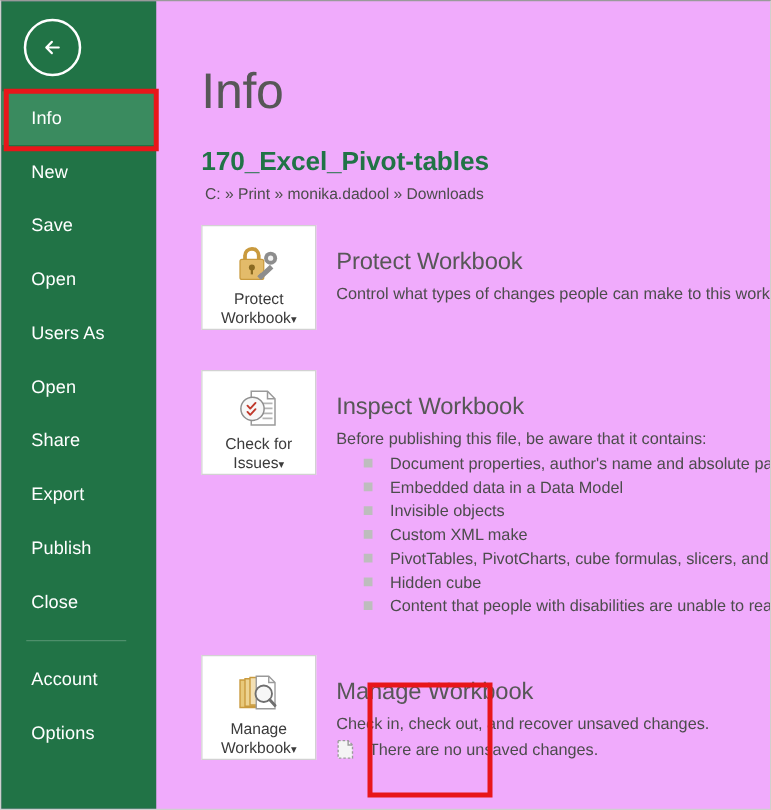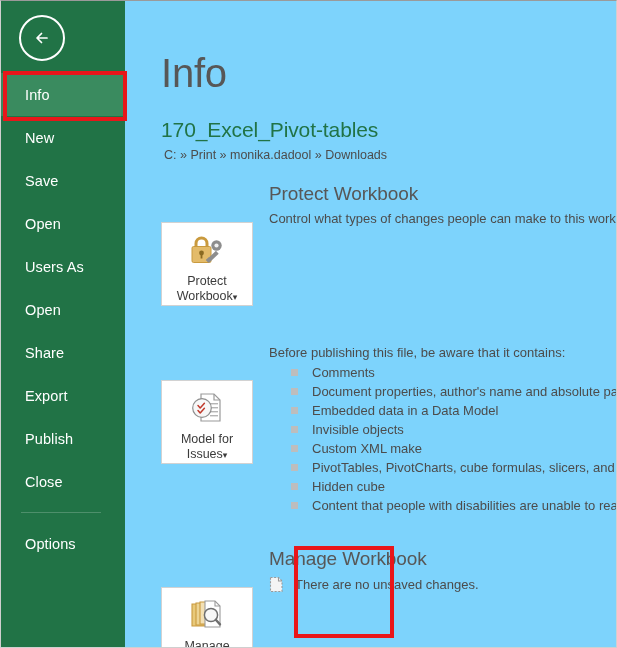--- a/index.html
+++ b/index.html
@@ -10,21 +10,21 @@
     overflow:hidden;
     position:relative;
   }
   #app{
     position:absolute;inset:0;
     border-top:1px solid #9a9a9a;
     border-left:1px solid #cfcfcf;
     border-right:1px solid #cfcfcf;
     border-bottom:1px solid #cfcfcf;
     box-sizing:border-box;
-    background:#7dd3fc;
+    background:#f0abfc;
     display:flex;
   }
 
   
   .sidebar{
     width:124px;
     flex:0 0 124px;
     background:#217346;
     position:relative;
     height:100%;
@@ -91,21 +91,21 @@
     color:#575757;
     font-weight:300;
     margin-top:52px;
     line-height:1;
     letter-spacing:-.2px;
   }
   .file-name{
     margin-top:25px;
     font-size:21px;
     color:#217346;
-    font-weight:400;
+    font-weight:700;
     letter-spacing:-.1px;
     white-space:nowrap;
   }
   .file-path{
     margin-top:6px;
     margin-left:3px;
     font-size:12.5px;
     color:#4c4c4c;
     white-space:nowrap;
   }
@@ -117,40 +117,40 @@
   }
   .big-btn{
     width:92px;height:84px;
     flex:0 0 92px;
     background:#ffffff;
     border:1px solid #d2d2d2;
     box-sizing:border-box;
     display:flex;
     flex-direction:column;
     align-items:center;
-    justify-content:space-between;
+    justify-content:flex-end;
     cursor:pointer;
     padding-top:9px;
     position:relative;
-    margin-top:42px;
   }
   .big-btn .glyph{height:36px;display:flex;align-items:center;justify-content:center;}
   .big-btn .cap{
     font-size:12.5px;color:#3b3b3b;
     text-align:center;line-height:15px;
     margin-top:3px;
     width:100%;
   }
   .caret{font-size:9px;color:#3b3b3b;}
 
   .sec-body{
     padding-left:16px;
     padding-top:2px;
     flex:1 1 auto;
     min-width:0;
+    margin-top:16px;
   }
   .sec-head{
     font-size:19px;color:#575757;font-weight:400;
     letter-spacing:-.1px;
     line-height:24px;
     white-space:nowrap;
   }
   .sec-sub{
     font-size:13px;color:#4c4c4c;
     margin-top:5px;
@@ -237,20 +237,23 @@
       </div>
       <div class="nav-item">
         <span>Publish</span>
       </div>
       <div class="nav-item">
         <span>Close</span>
       </div>
 
       <div class="nav-sep"></div>
 
+      <div class="nav-item">
+        <span>Account</span>
+      </div>
       <div class="nav-item">
         <span>Options</span>
       </div>
     </div>
 
     <div class="hl-info"></div>
   </div>
 
   <div class="main">
 
@@ -295,31 +298,28 @@
             <rect x="22" y="12" width="8" height="1.4" fill="#b5b5b5"></rect>
             <rect x="22" y="16" width="8" height="1.4" fill="#b5b5b5"></rect>
             <rect x="22" y="20" width="8" height="1.4" fill="#b5b5b5"></rect>
             <rect x="22" y="24" width="8" height="1.4" fill="#b5b5b5"></rect>
             <circle cx="14" cy="17" r="9.3" fill="#f7f7f7" stroke="#8f8f8f" stroke-width="1.2"></circle>
             <path d="M10 14.5 l2.2 2.4 l4.2 -4.6" fill="none" stroke="#c0392b" stroke-width="1.5" stroke-linecap="round" stroke-linejoin="round"></path>
             <path d="M10 19.5 l2.2 2.4 l4.2 -4.6" fill="none" stroke="#c0392b" stroke-width="1.5" stroke-linecap="round" stroke-linejoin="round"></path>
           </svg>
         </div>
         <div class="cap">
-          <span>Model for</span><br>
+          <span>Check for</span><br>
           <span>Issues</span><span class="caret">▾</span>
         </div>
       </div>
       <div class="sec-body">
+        <div class="sec-head">Inspect Workbook</div>
         <div class="sec-sub">Before publishing this file, be aware that it contains:</div>
         <ul class="bullets">
-          <li>
-              <span class="sq"></span>
-              <span>Comments</span>
-            </li>
           <li>
               <span class="sq"></span>
               <span>Document properties, author's name and absolute path</span>
             </li>
           <li>
               <span class="sq"></span>
               <span>Embedded data in a Data Model</span>
             </li>
           <li>
               <span class="sq"></span>
@@ -360,20 +360,21 @@
             <path d="M28.8 21.8 L33 26.4" fill="none" stroke="#6f6f6f" stroke-width="2.4" stroke-linecap="round"></path>
           </svg>
         </div>
         <div class="cap">
           <span>Manage</span><br>
           <span>Workbook</span><span class="caret">▾</span>
         </div>
       </div>
       <div class="sec-body">
         <div class="sec-head">Manage Workbook</div>
+        <div class="sec-sub">Check in, check out, and recover unsaved changes.</div>
         <div class="unsaved-row">
           <span class="doc-ic">
             <svg width="15" height="17" viewBox="0 0 15 17" aria-hidden="true">
               <path d="M1.5 1.5 H9.5 L13 5 V15.5 H1.5 Z" fill="#f4f4f4" stroke="#9a9a9a" stroke-width="1.1" stroke-dasharray="2 1.6"></path>
               <path d="M9.5 1.5 V5 H13" fill="none" stroke="#9a9a9a" stroke-width="1.1"></path>
             </svg>
           </span>
           <span>There are no unsaved changes.</span>
         </div>
       </div>

